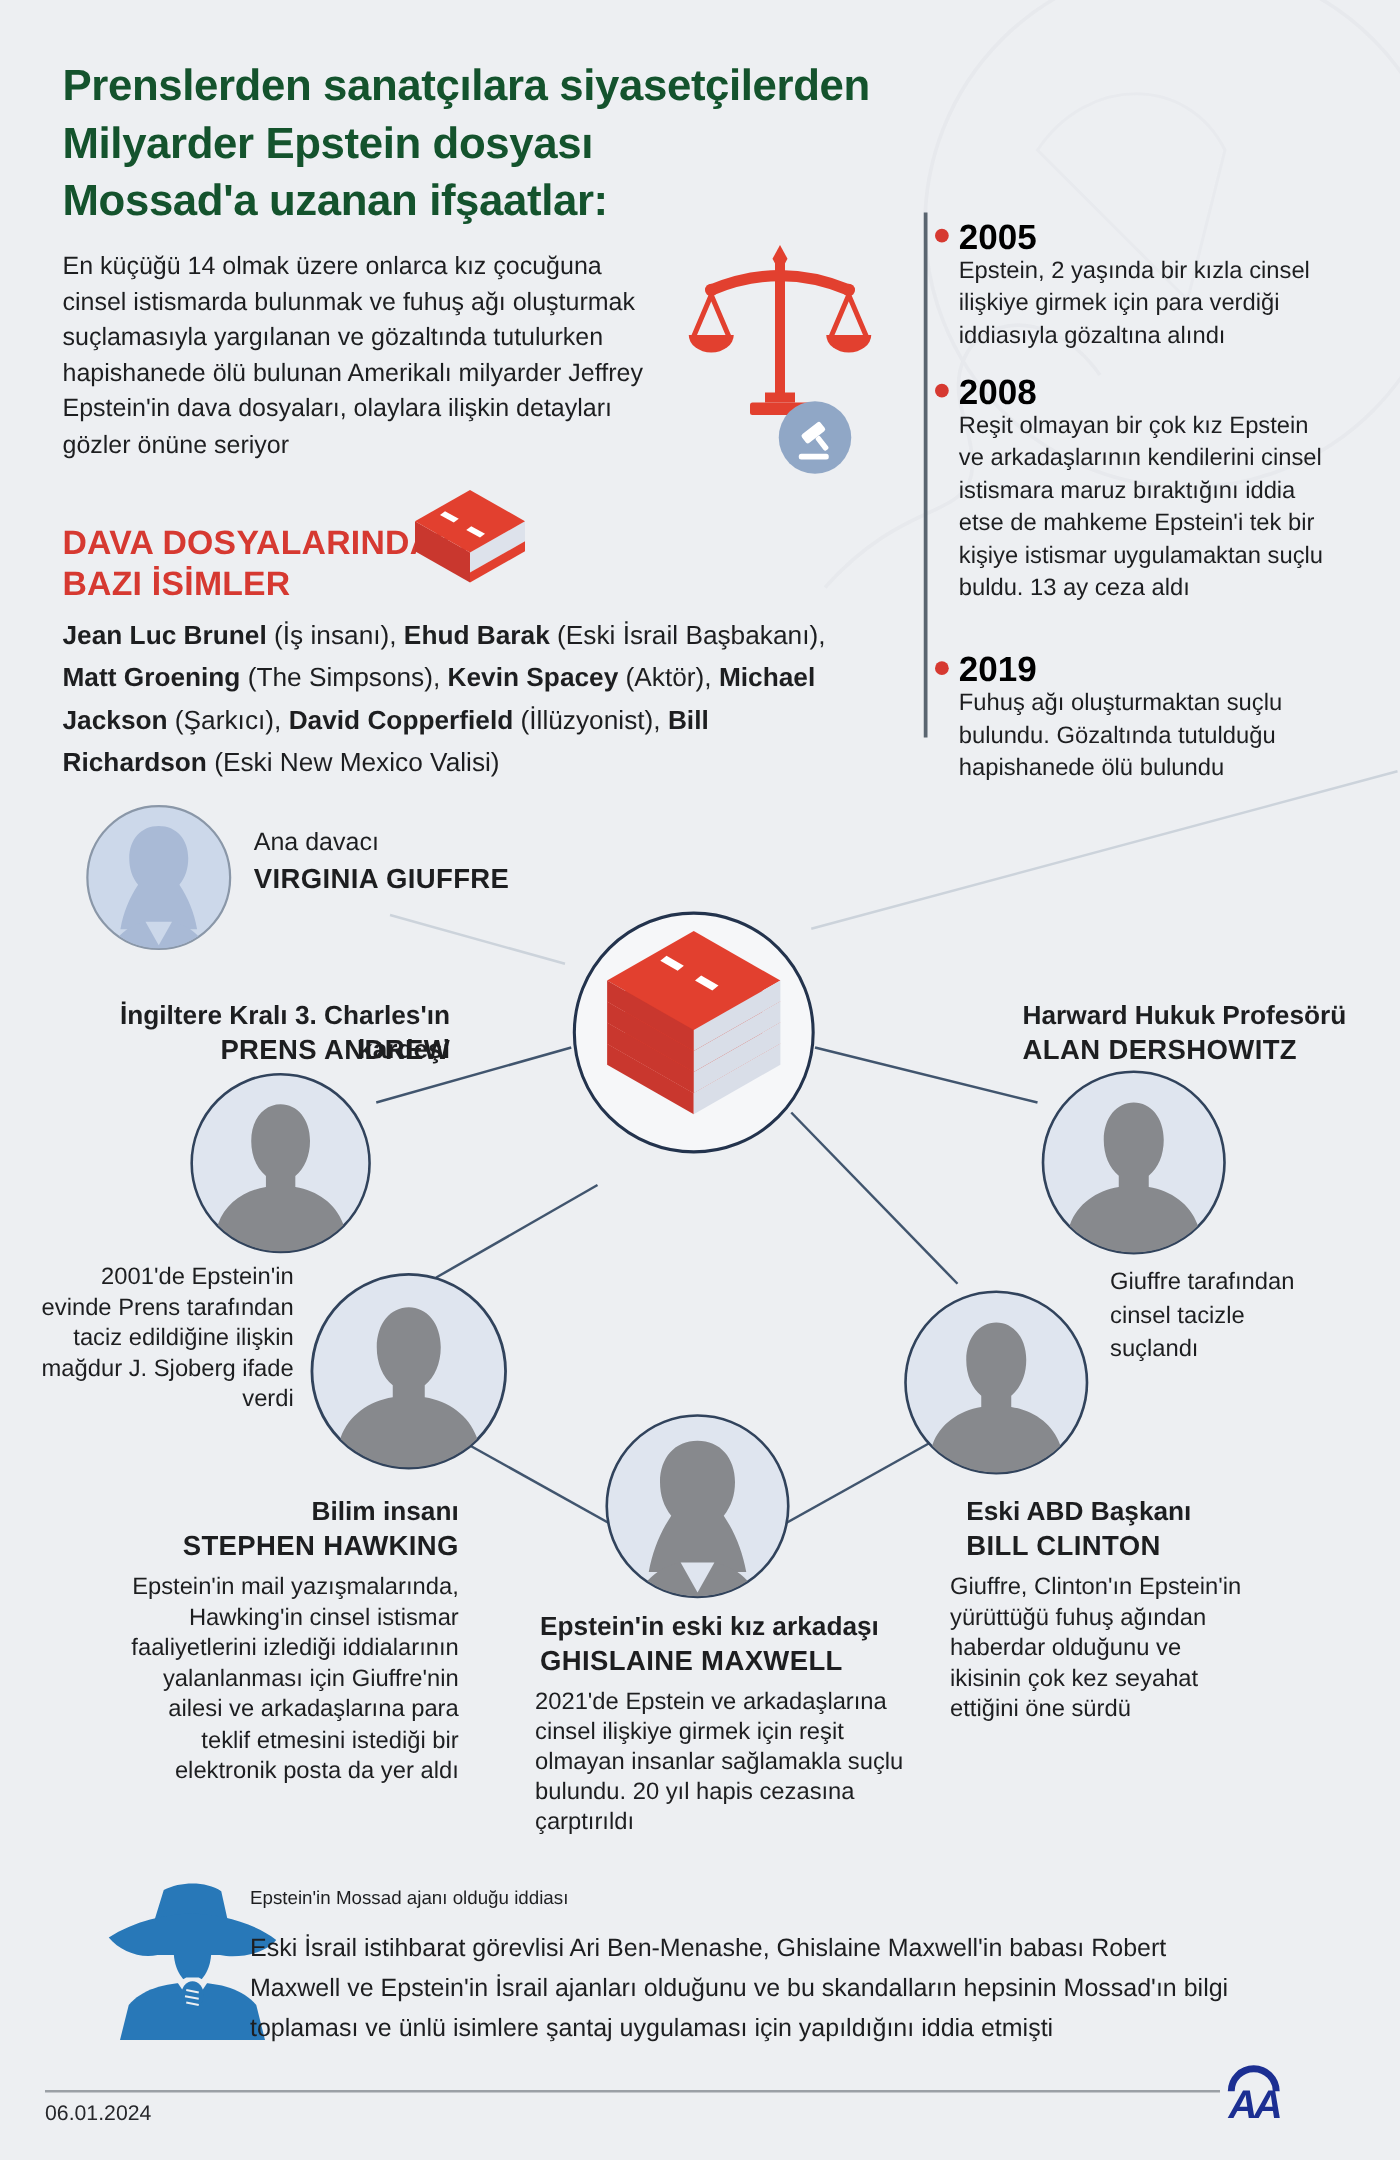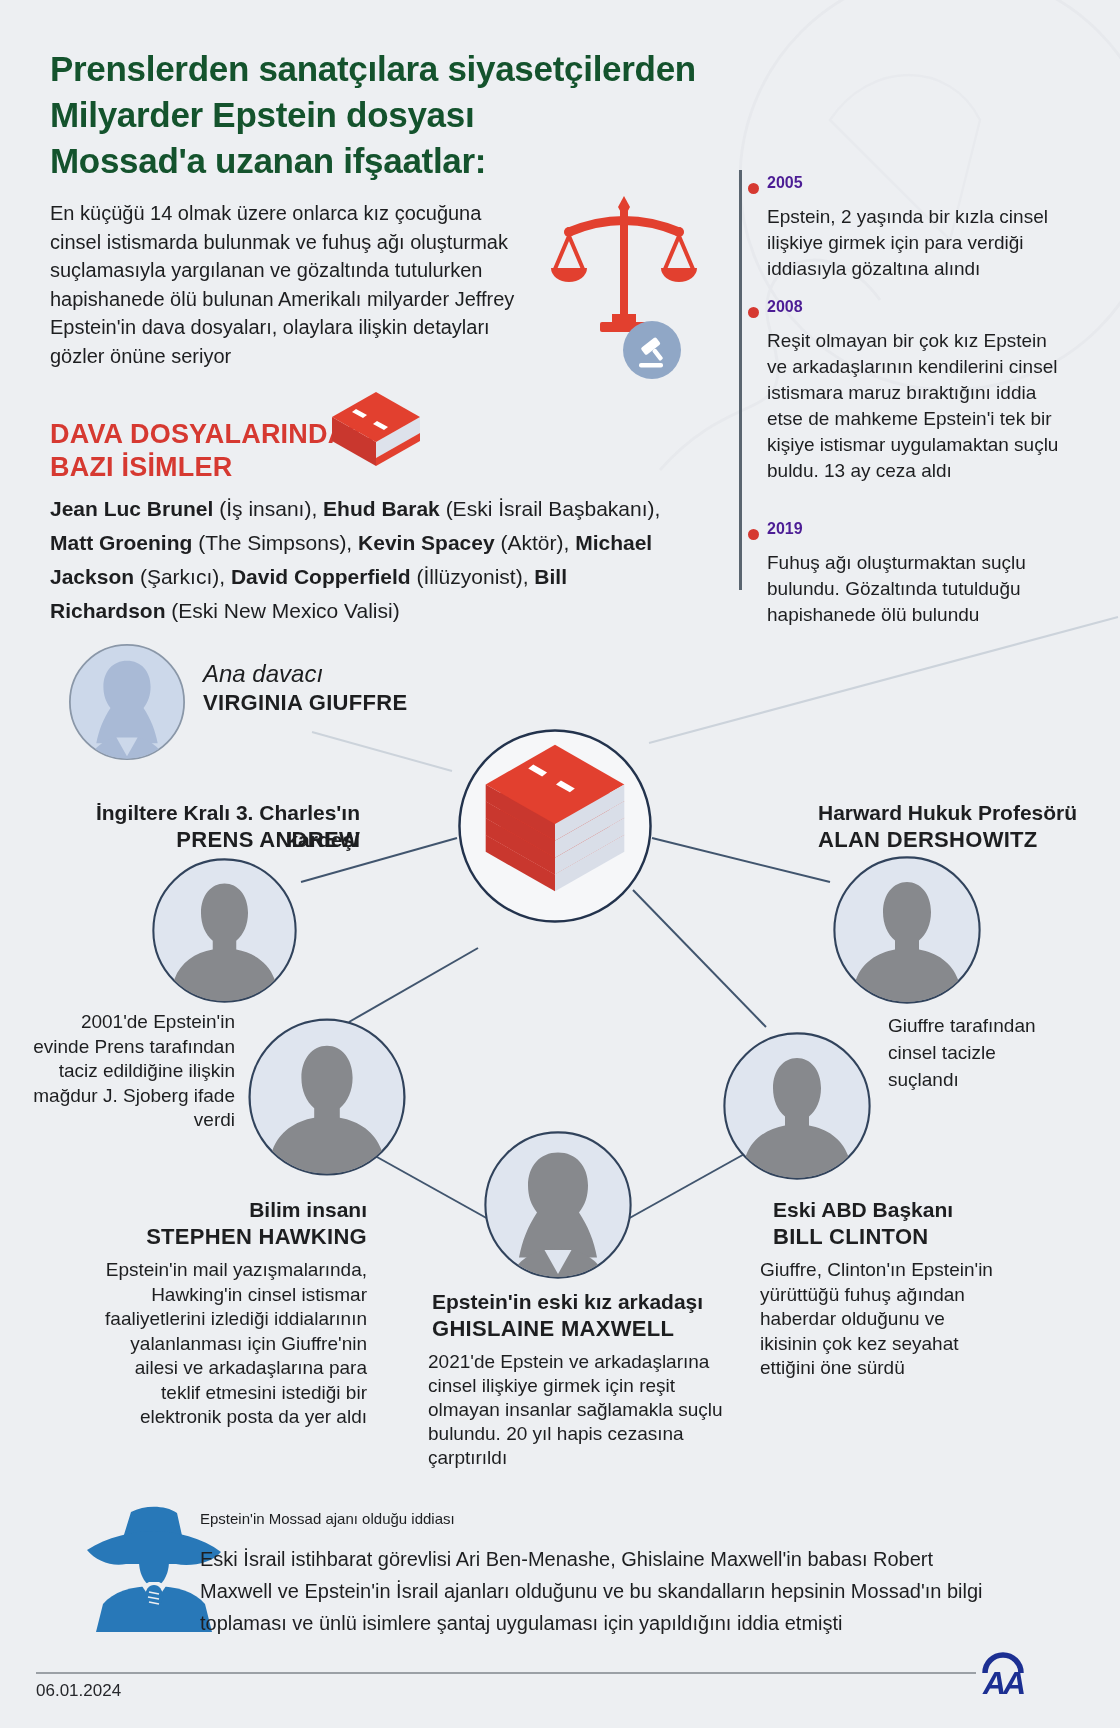--- a/index.html
+++ b/index.html
@@ -3,28 +3,28 @@
 <meta charset="utf-8">
 <style>
   html,body{margin:0;padding:0;background:#dfe1e5;}
   .page{position:relative;width:1120px;height:1728px;background:#edeff2;overflow:hidden;
         font-family:"Liberation Sans",sans-serif;color:#1d1e20;margin:0 auto;}
   .abs{position:absolute;}
   .title{font-size:35px;font-weight:bold;line-height:46px;letter-spacing:-.3px;color:#14532d;}
   .intro{font-size:20px;line-height:28.5px;width:482px;}
   .tl-line{width:3px;background:#5a6570;}
   .tl-bullet{width:11px;height:11px;border-radius:50%;background:#d63931;}
-  .tl-year{font-size:16px;font-weight:bold;color:#4c1d95;}
+  .tl-year{font-size:28px;font-weight:bold;color:#000000;}
   .tl-text{font-size:19px;line-height:26px;width:302px;}
   .red-heading{font-size:27px;font-weight:bold;line-height:33px;color:#d63931;letter-spacing:.2px;}
   .names{font-size:21px;line-height:34px;width:615px;}
   .names b{font-weight:bold;}
   .role-line{font-size:21px;font-weight:bold;line-height:27px;}
   .person-name{font-size:22px;font-weight:bold;line-height:28px;letter-spacing:.3px;text-align:center;}
-  .plain-role{font-size:24px;line-height:26px;font-style:italic;}
+  .plain-role{font-size:20px;line-height:26px;}
   .desc{font-size:19px;line-height:24.5px;}
   .ta-r{text-align:right;}
   .mossad-heading{font-size:15px;font-weight:normal;}
   .mossad-body{font-size:20px;line-height:32px;}
   .footer-line{height:2px;background:#9ba0a6;}
   .footer-date{font-size:17px;color:#26272b;}
   .wm{opacity:.55;}
 </style>
 </head>
 <body>

